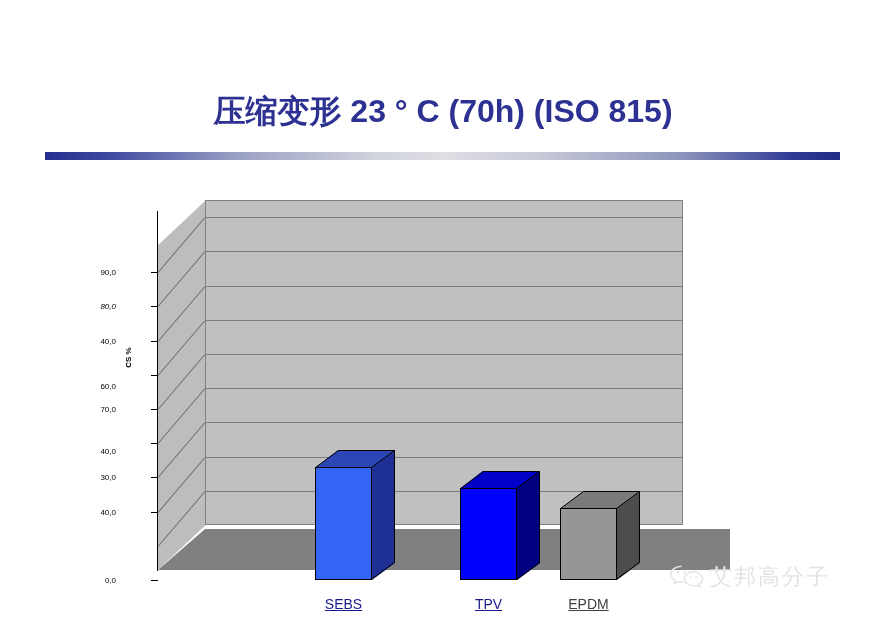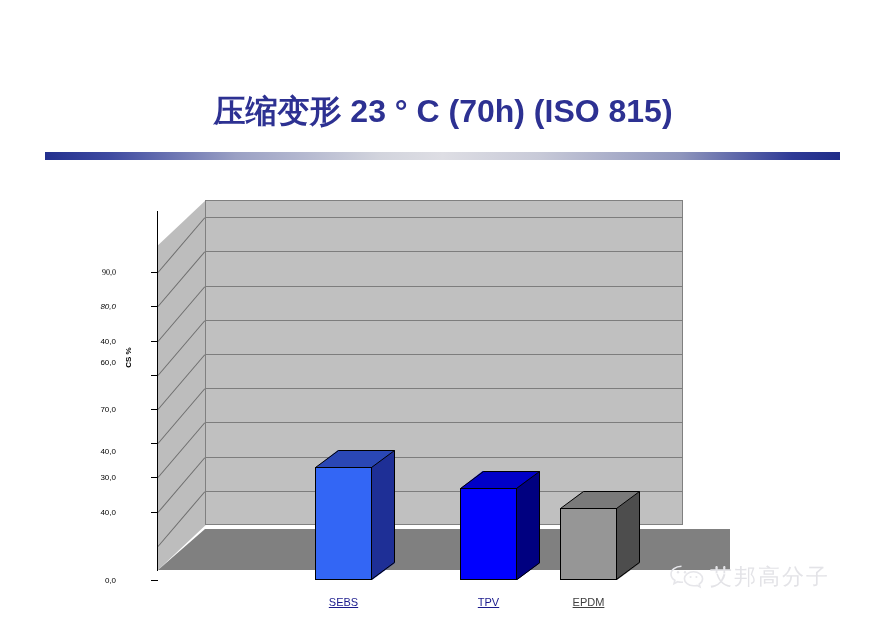--- a/index.html
+++ b/index.html
@@ -90,21 +90,21 @@
     transform-origin:center center;
     white-space:nowrap;
   }
 
   
   .bar3d{ position:absolute; }
 
   
   .cat-label{
     position:absolute;
-    font-size:11px;
+    font-size:14px;
     color:#1a1a8c;
     text-decoration:underline;
     white-space:nowrap;
     text-align:center;
   }
 
   
   #watermark{
     position:absolute;left:668px;top:562px;
     display:flex;align-items:center;gap:2px;
@@ -159,27 +159,27 @@
       <div class="y-label" style="top: 395px;">0,0</div>
       <div class="y-tick" style="top: 326.579px;"></div>
       <div class="y-label" style="top: 326.579px;">40,0</div>
       <div class="y-tick" style="top: 292.368px;"></div>
       <div class="y-label" style="top: 292.368px;">30,0</div>
       <div class="y-tick" style="top: 258.158px;"></div>
       <div class="y-label" style="top: 258.158px; margin-top: 8px;">40,0</div>
       <div class="y-tick" style="top: 223.947px;"></div>
       <div class="y-label" style="top: 223.947px;">70,0</div>
       <div class="y-tick" style="top: 189.737px;"></div>
-      <div class="y-label" style="top: 177px;">60,0</div>
+      <div class="y-label" style="top: 201px;">60,0</div>
       <div class="y-tick" style="top: 155.526px;"></div>
       <div class="y-label" style="top: 155.526px;">40,0</div>
       <div class="y-tick" style="top: 121.316px;"></div>
       <div class="y-label" style="top: 121.316px; font-style: italic;">80,0</div>
       <div class="y-tick" style="top: 87.1053px;"></div>
-      <div class="y-label" style="top: 87.1053px; font-family: Liberation Serif, serif;">90,0</div>
+      <div class="y-label" style="top: 87.1053px;">90,0</div>
     </div>
   <div id="y-axis-title">CS %</div>
 
   <div id="bar-layer">
       <div class="bar3d" title="SEBS: 33" style="left: 195px; top: 265.105px; width: 80px; height: 129.895px;">
         <div style="position: absolute; left: 0px; top: 0px; width: 80px; height: 18px; background: rgb(42, 71, 181); clip-path: polygon(0% 100%, 28.75% 0%, 100% 0%, 71.25% 100%); border: none;"></div>
         <div style="position: absolute; left: 57px; top: 0px; width: 23px; height: 129.895px; background: rgb(30, 47, 150); clip-path: polygon(0% 13.0875%, 100% 0%, 100% 86.9125%, 0% 100%);"></div>
         <div style="position: absolute; left: 0px; top: 17px; width: 57px; height: 112.895px; background: rgb(51, 102, 245); border: 1px solid rgb(0, 0, 0); box-sizing: border-box;"></div>
         <svg width="80" height="129.89473684210526" style="position: absolute; left: 0px; top: 0px; pointer-events: none;">
           <path d="M0.5,17.5 L23.5,0.5 L79.5,0.5 L79.5,112.39473684210526 L56.5,129.39473684210526 M56.5,17.5 L79.5,0.5" fill="none" stroke="#000" stroke-width="1"></path>

